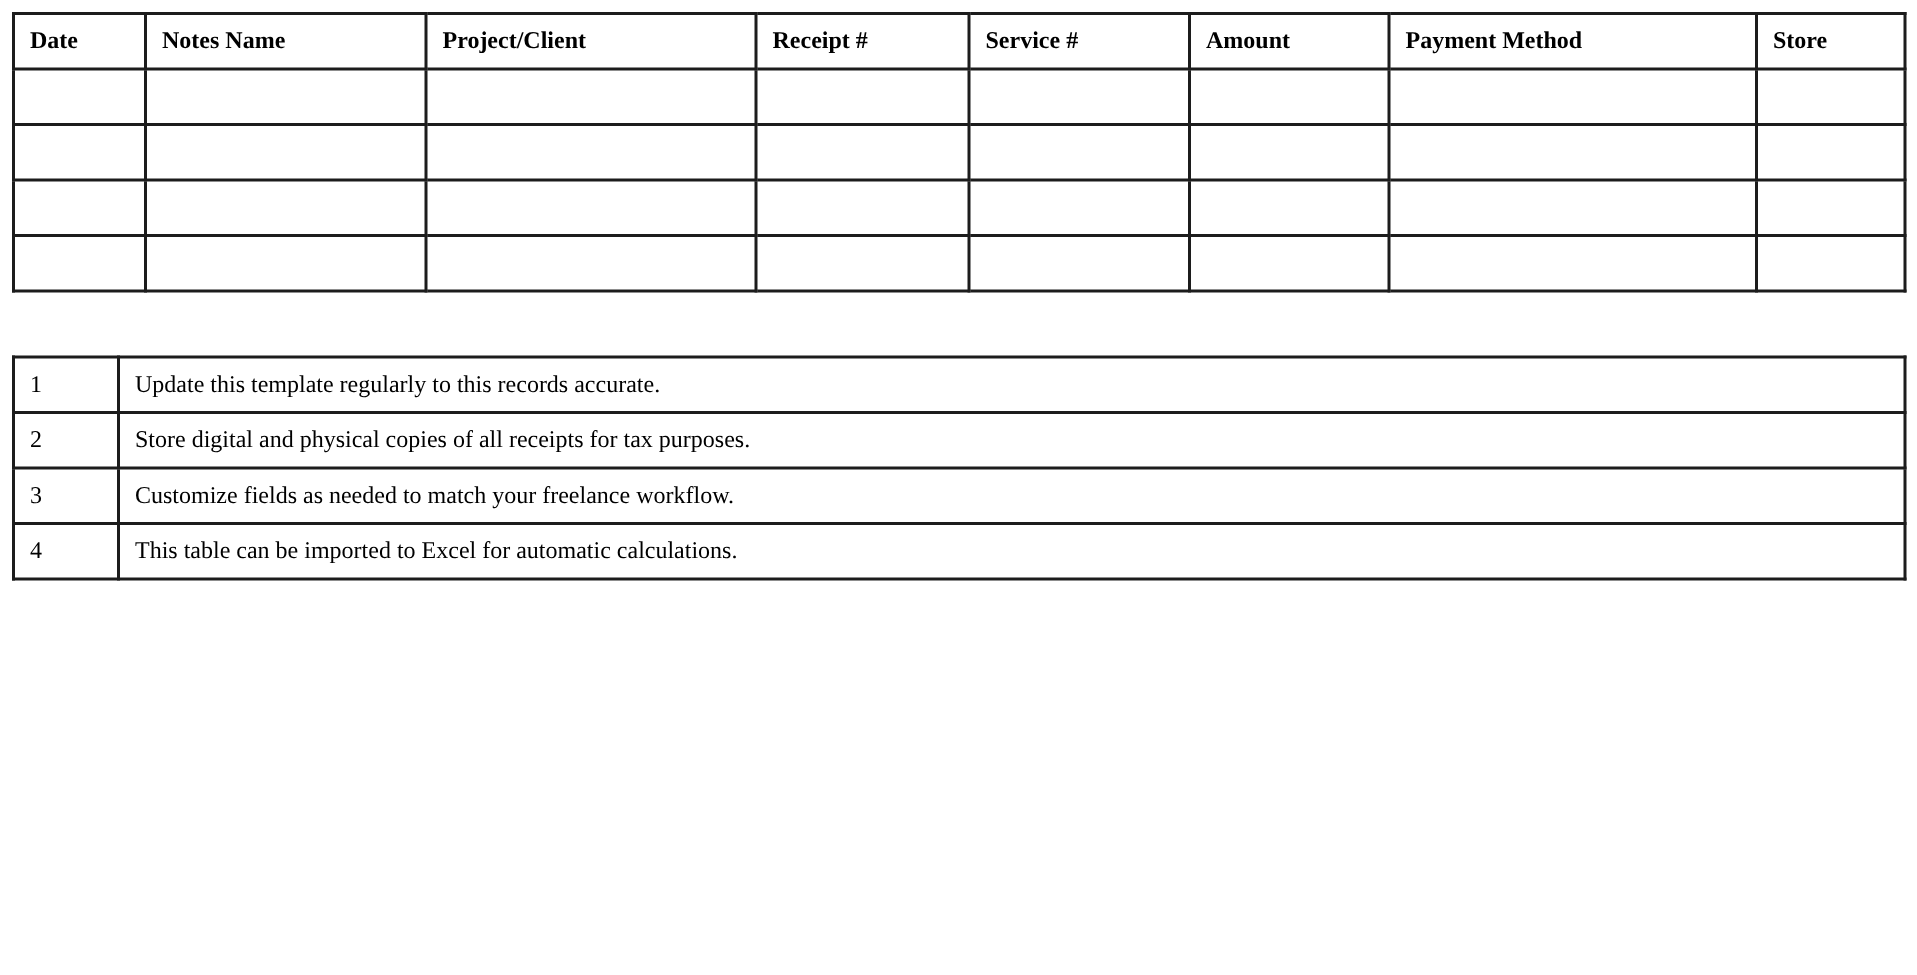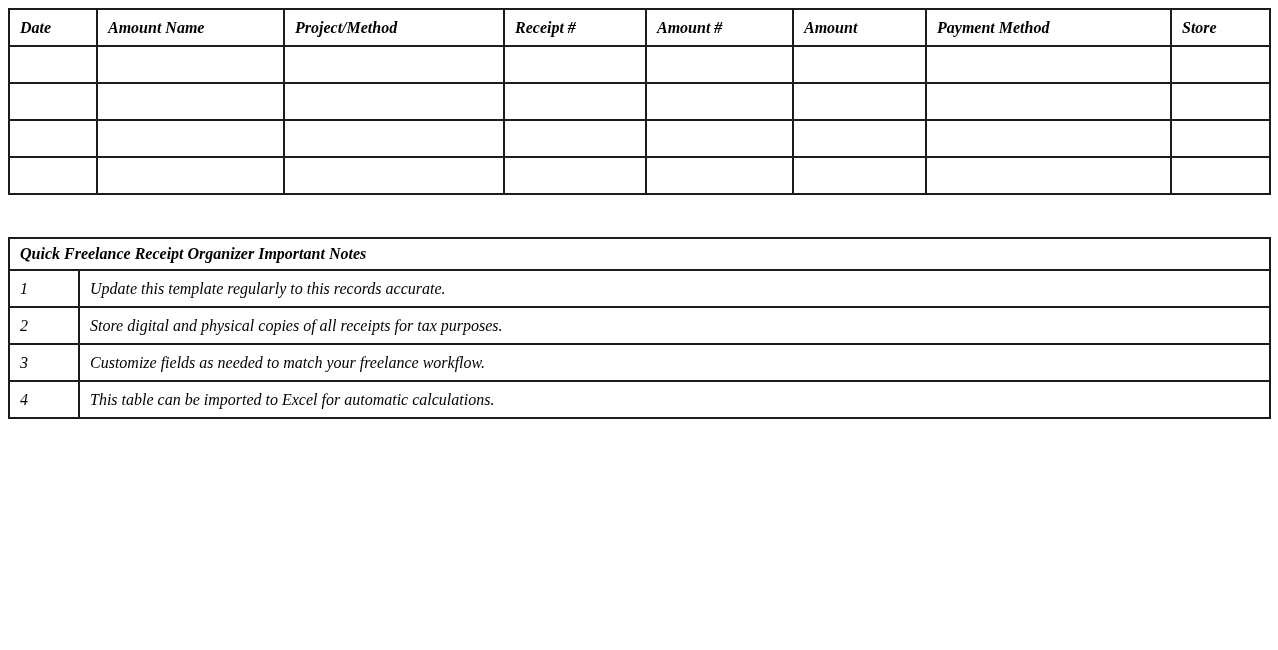--- a/index.html
+++ b/index.html
@@ -9,21 +9,20 @@
     width: 1278px;
     height: 650px;
     font-family: "Liberation Serif", serif;
     color: #000000;
     overflow: hidden;
   }
   .page {
     width: 1278px;
     height: 496px;
     position: relative;
-    font-style: italic;
   }
   table {
     border-collapse: collapse;
     table-layout: fixed;
     position: absolute;
     left: 8px;
     background: #ffffff;
   }
   td, th {
     border: 2px solid #1c1c1c;
@@ -73,24 +72,24 @@
       <col style="width:220px">
       <col style="width:142px">
       <col style="width:147px">
       <col style="width:133px">
       <col style="width:245px">
       <col style="width:99px">
     </colgroup>
     <thead>
       <tr>
         <th>Date</th>
-        <th>Amount Name</th>
-        <th>Project/Method</th>
+        <th>Notes Name</th>
+        <th>Project/Client</th>
         <th>Receipt #</th>
-        <th>Amount #</th>
+        <th>Service #</th>
         <th>Amount</th>
         <th>Payment Method</th>
         <th>Store</th>
       </tr>
     </thead>
     <tbody>
       <tr>
         <td class="empty"></td>
         <td class="empty"></td>
         <td class="empty"></td>
@@ -133,23 +132,20 @@
     </tbody>
   </table>
 
   <table id="notes-table">
     <colgroup>
       <col style="width:70px">
       <col style="width:1191px">
     </colgroup>
     <tbody>
       <tr>
-        <td class="title-cell" colspan="2">Quick Freelance Receipt Organizer Important Notes</td>
-      </tr>
-      <tr>
         <td class="num-cell">1</td>
         <td class="text-cell">Update this template regularly to this records accurate.</td>
       </tr>
       <tr>
         <td class="num-cell">2</td>
         <td class="text-cell">Store digital and physical copies of all receipts for tax purposes.</td>
       </tr>
       <tr>
         <td class="num-cell">3</td>
         <td class="text-cell">Customize fields as needed to match your freelance workflow.</td>

